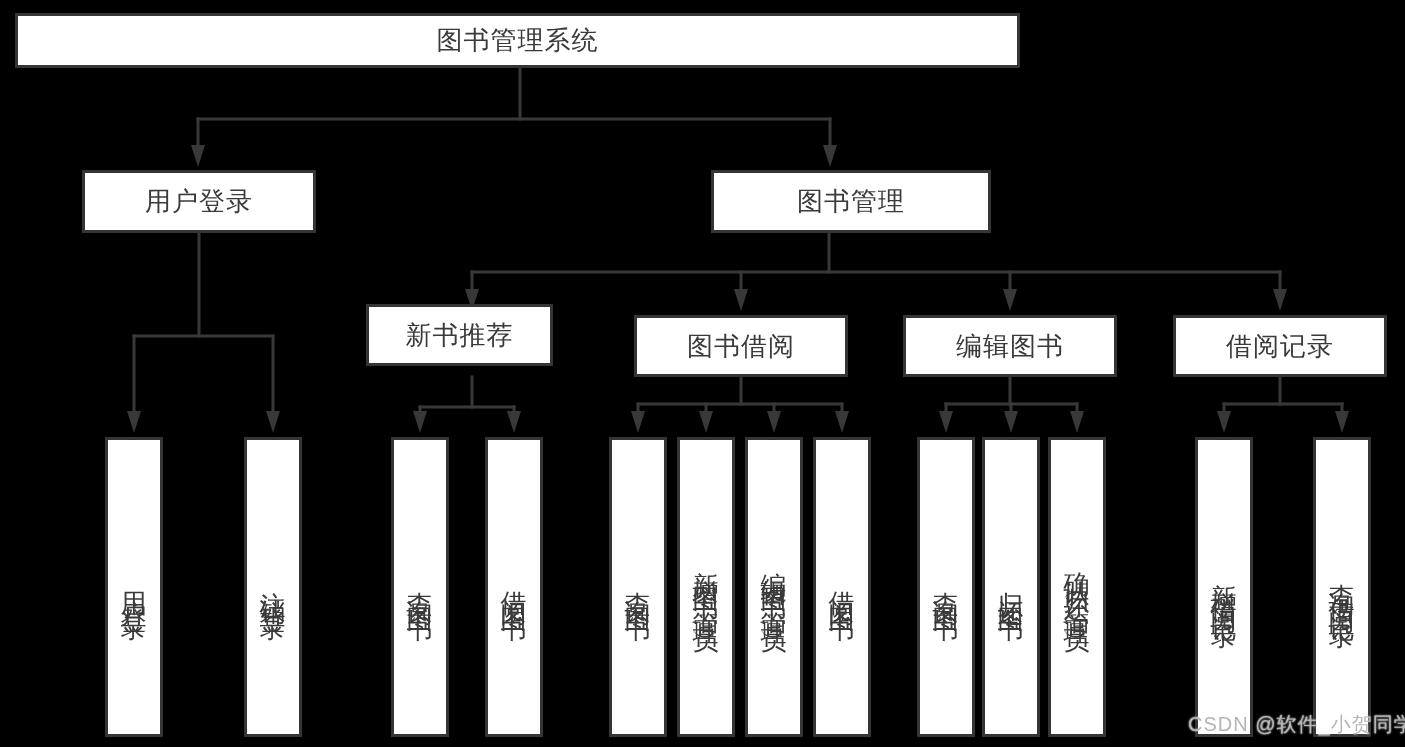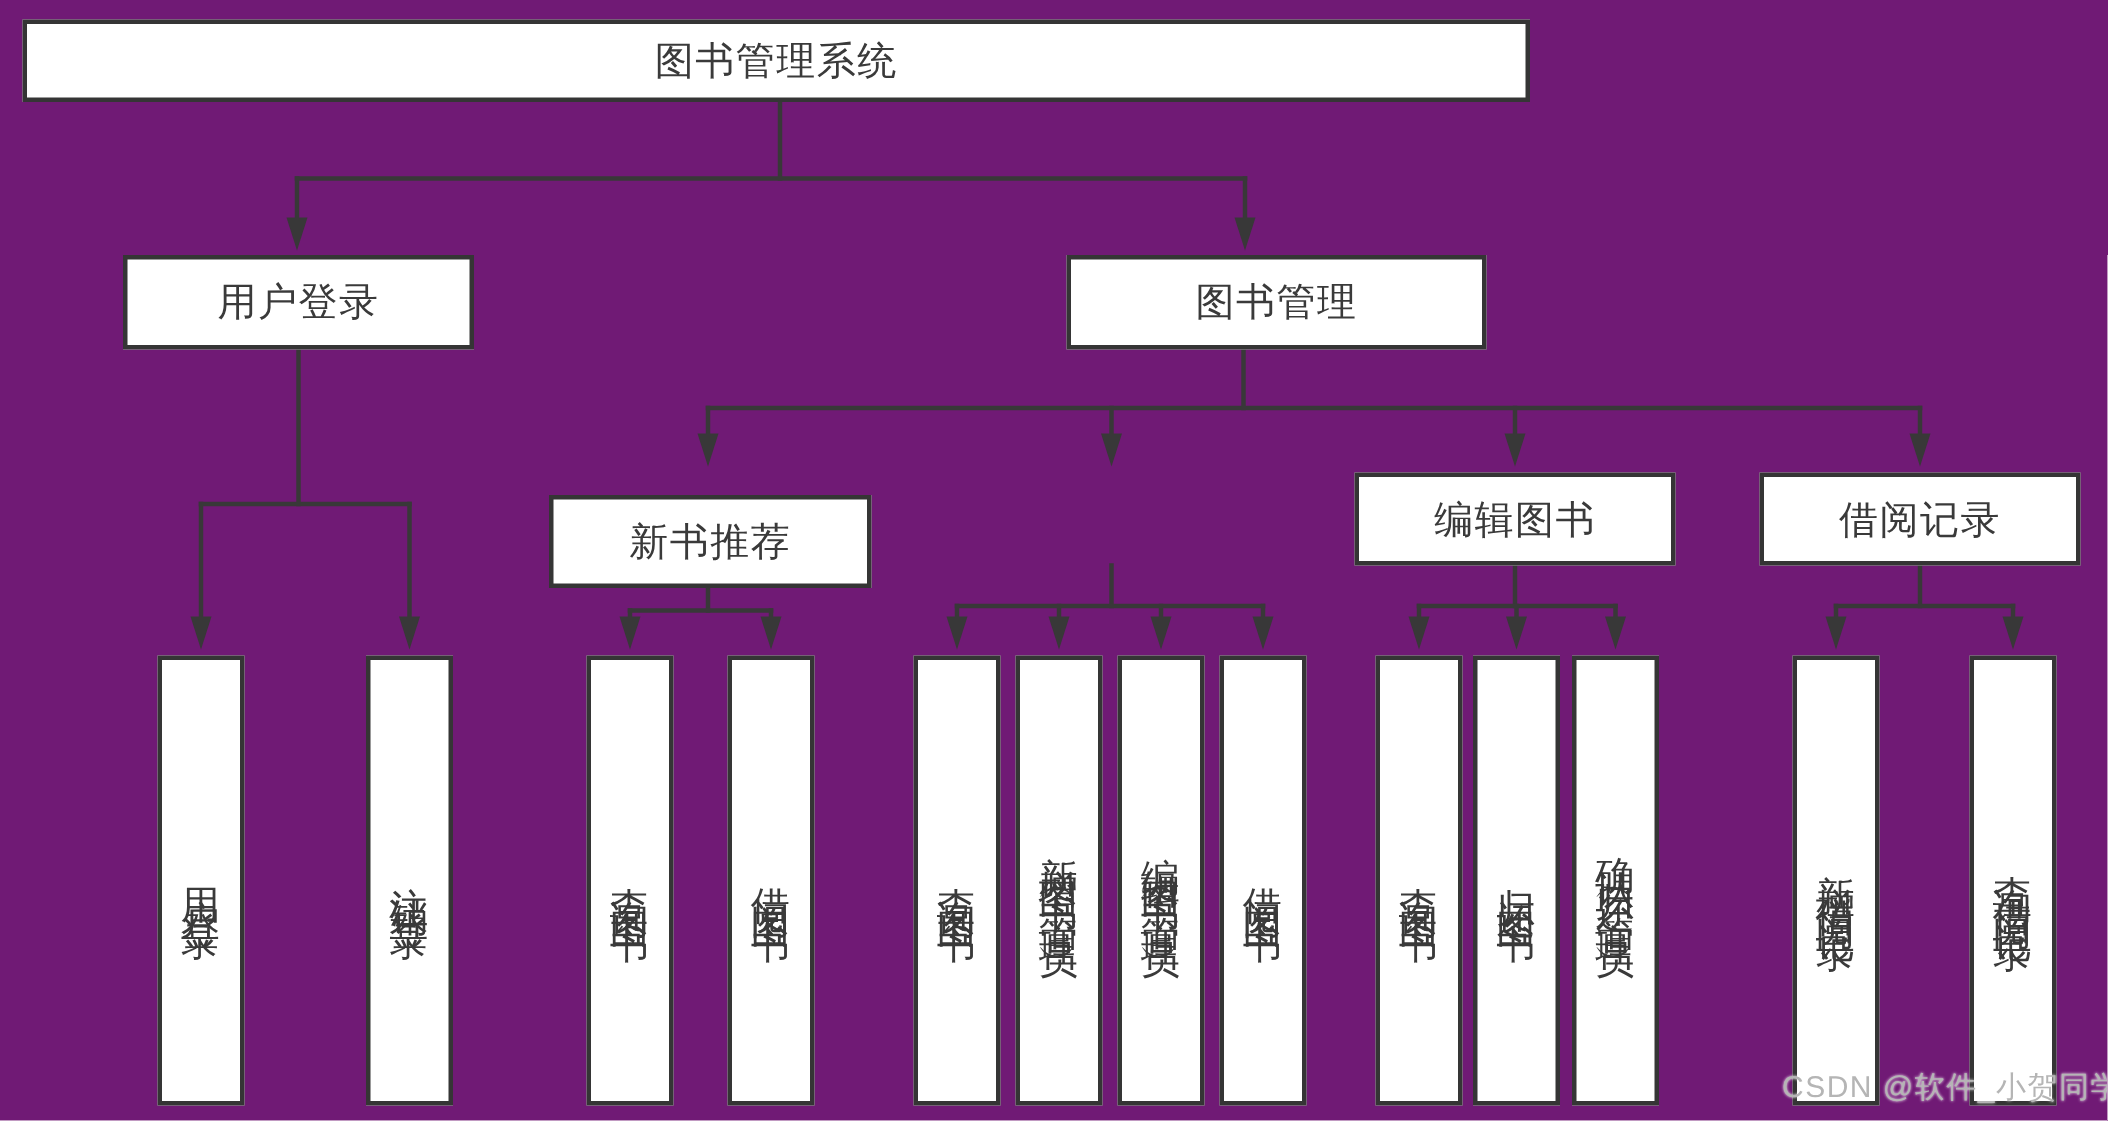--- a/index.html
+++ b/index.html
@@ -4,21 +4,21 @@
 <style>
   html, body {
     margin: 0;
     padding: 0;
     background: #ffffff;
   }
   .canvas {
     position: relative;
     width: 1405px;
     height: 747px;
-    background: #701a75;
+    background: #000000;
     overflow: hidden;
     font-family: "Liberation Sans", "DejaVu Sans", sans-serif;
   }
   .connectors {
     position: absolute;
     left: 0;
     top: 0;
     width: 1405px;
     height: 747px;
     pointer-events: none;
@@ -150,21 +150,22 @@
       <line class="ln" x1="1342" y1="404" x2="1342" y2="416"></line>
       <polygon class="ah" points="1335,411 1349,411 1342,433"></polygon>
     </g>
   </svg>
 
   <div class="hbox" style="left:15px; top:13px; width:1005px; height:55px;">图书管理系统</div>
 
   <div class="hbox" style="left:82px; top:170px; width:234px; height:63px;">用户登录</div>
   <div class="hbox" style="left:711px; top:170px; width:280px; height:63px;">图书管理</div>
 
-  <div class="hbox" style="left:366px; top:330px; width:215px; height:62px;font-family:Liberation Mono, monospace;">新书推荐</div>
+  <div class="hbox" style="left:366px; top:304px; width:187px; height:62px;font-family:Liberation Mono, monospace;">新书推荐</div>
+  <div class="hbox" style="left:634px; top:315px; width:214px; height:62px;">图书借阅</div>
   <div class="hbox" style="left:903px; top:315px; width:214px; height:62px;">编辑图书</div>
   <div class="hbox" style="left:1173px; top:315px; width:214px; height:62px;">借阅记录</div>
 
   <div class="vbox" style="left:105px;">
     <span class="vtext">用户登录</span>
   </div>
   <div class="vbox" style="left:244px;">
     <span class="vtext">注销登录</span>
   </div>
 

